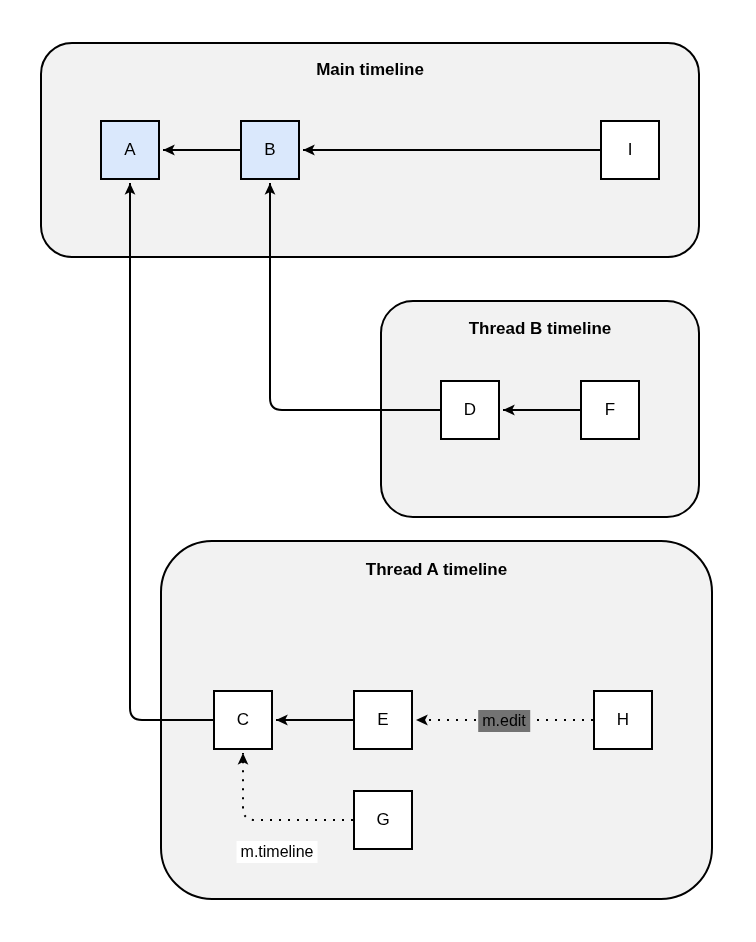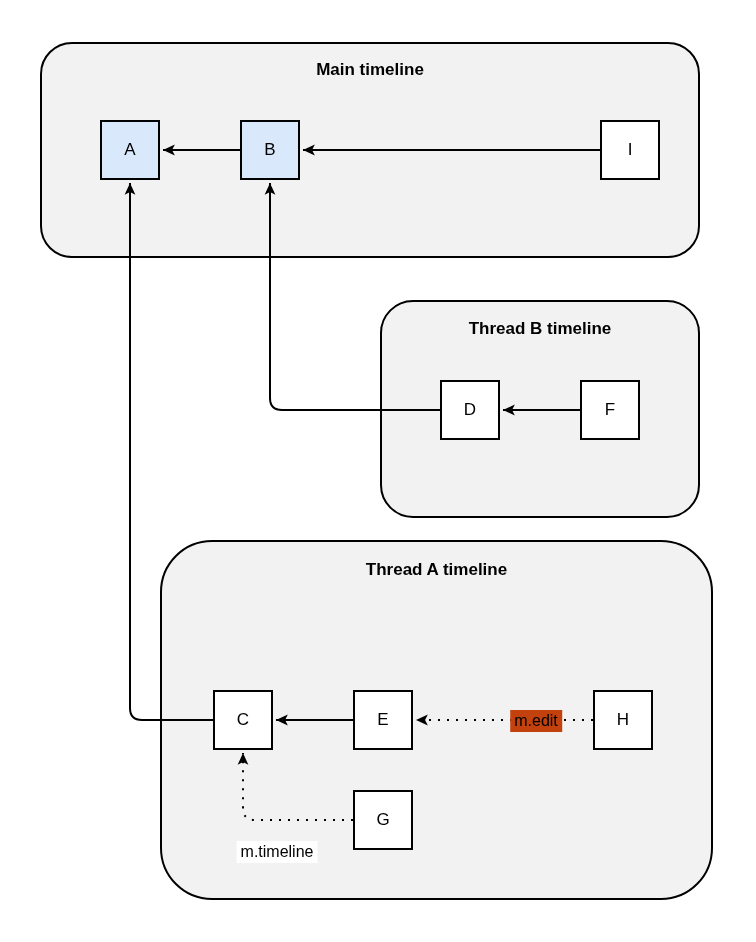--- a/index.html
+++ b/index.html
@@ -127,16 +127,16 @@
         <span>E</span>
       </div>
       <div class="node" style="left: 593px; top: 690px; width: 60px; height: 60px; background: rgb(255, 255, 255); border-color: rgb(0, 0, 0);">
         <span>H</span>
       </div>
       <div class="node" style="left: 353px; top: 790px; width: 60px; height: 60px; background: rgb(255, 255, 255); border-color: rgb(0, 0, 0);">
         <span>G</span>
       </div>
     </div>
   <div id="edge-labels-layer" class="layer">
-      <div class="edge-label" style="left: 504px; top: 721px; background: #c2410c; margin-left: 32px;">m.edit</div>
+      <div class="edge-label" style="left: 504px; top: 721px; background: #737373;">m.edit</div>
       <div class="edge-label" style="left: 277px; top: 852px; background: rgb(255, 255, 255);">m.timeline</div>
     </div>
 </div>
 
 </body></html>

